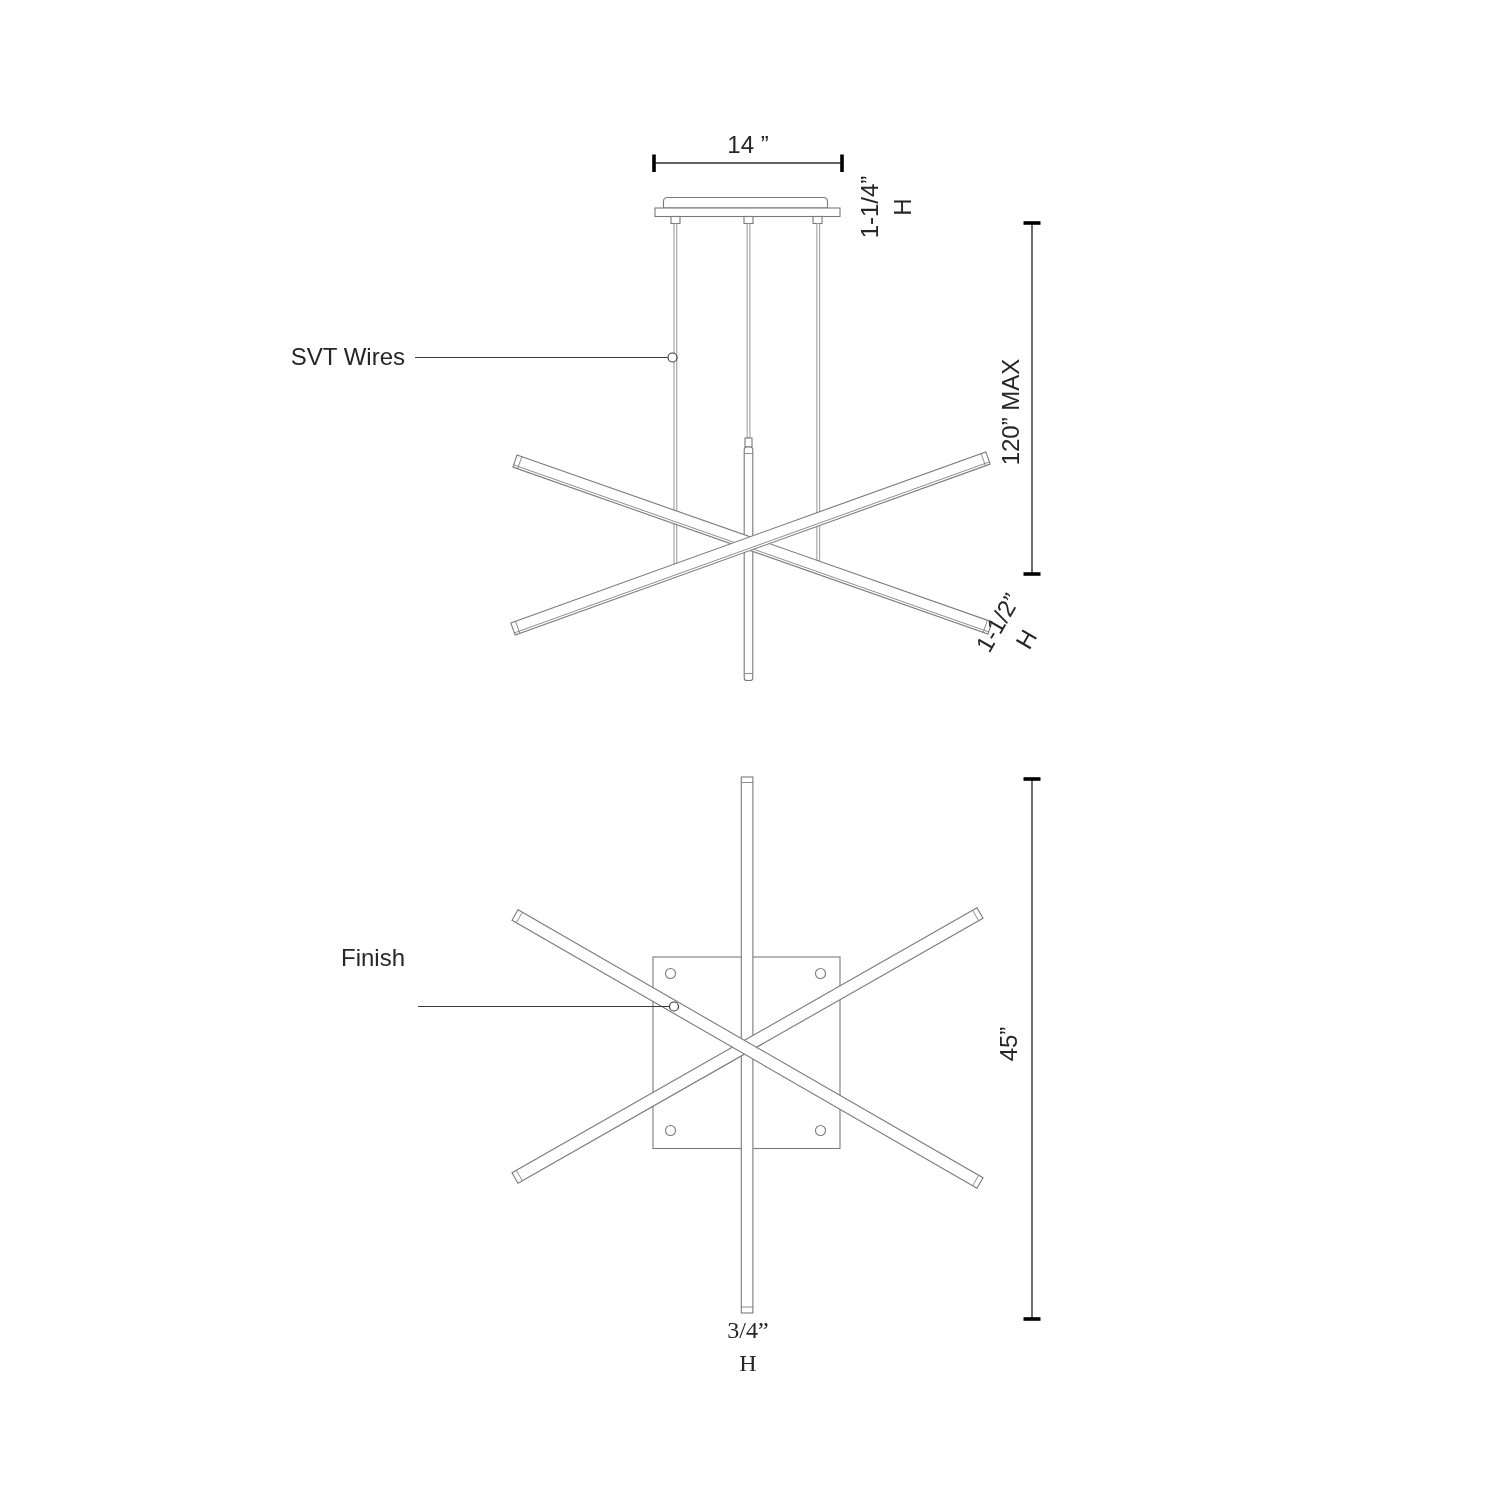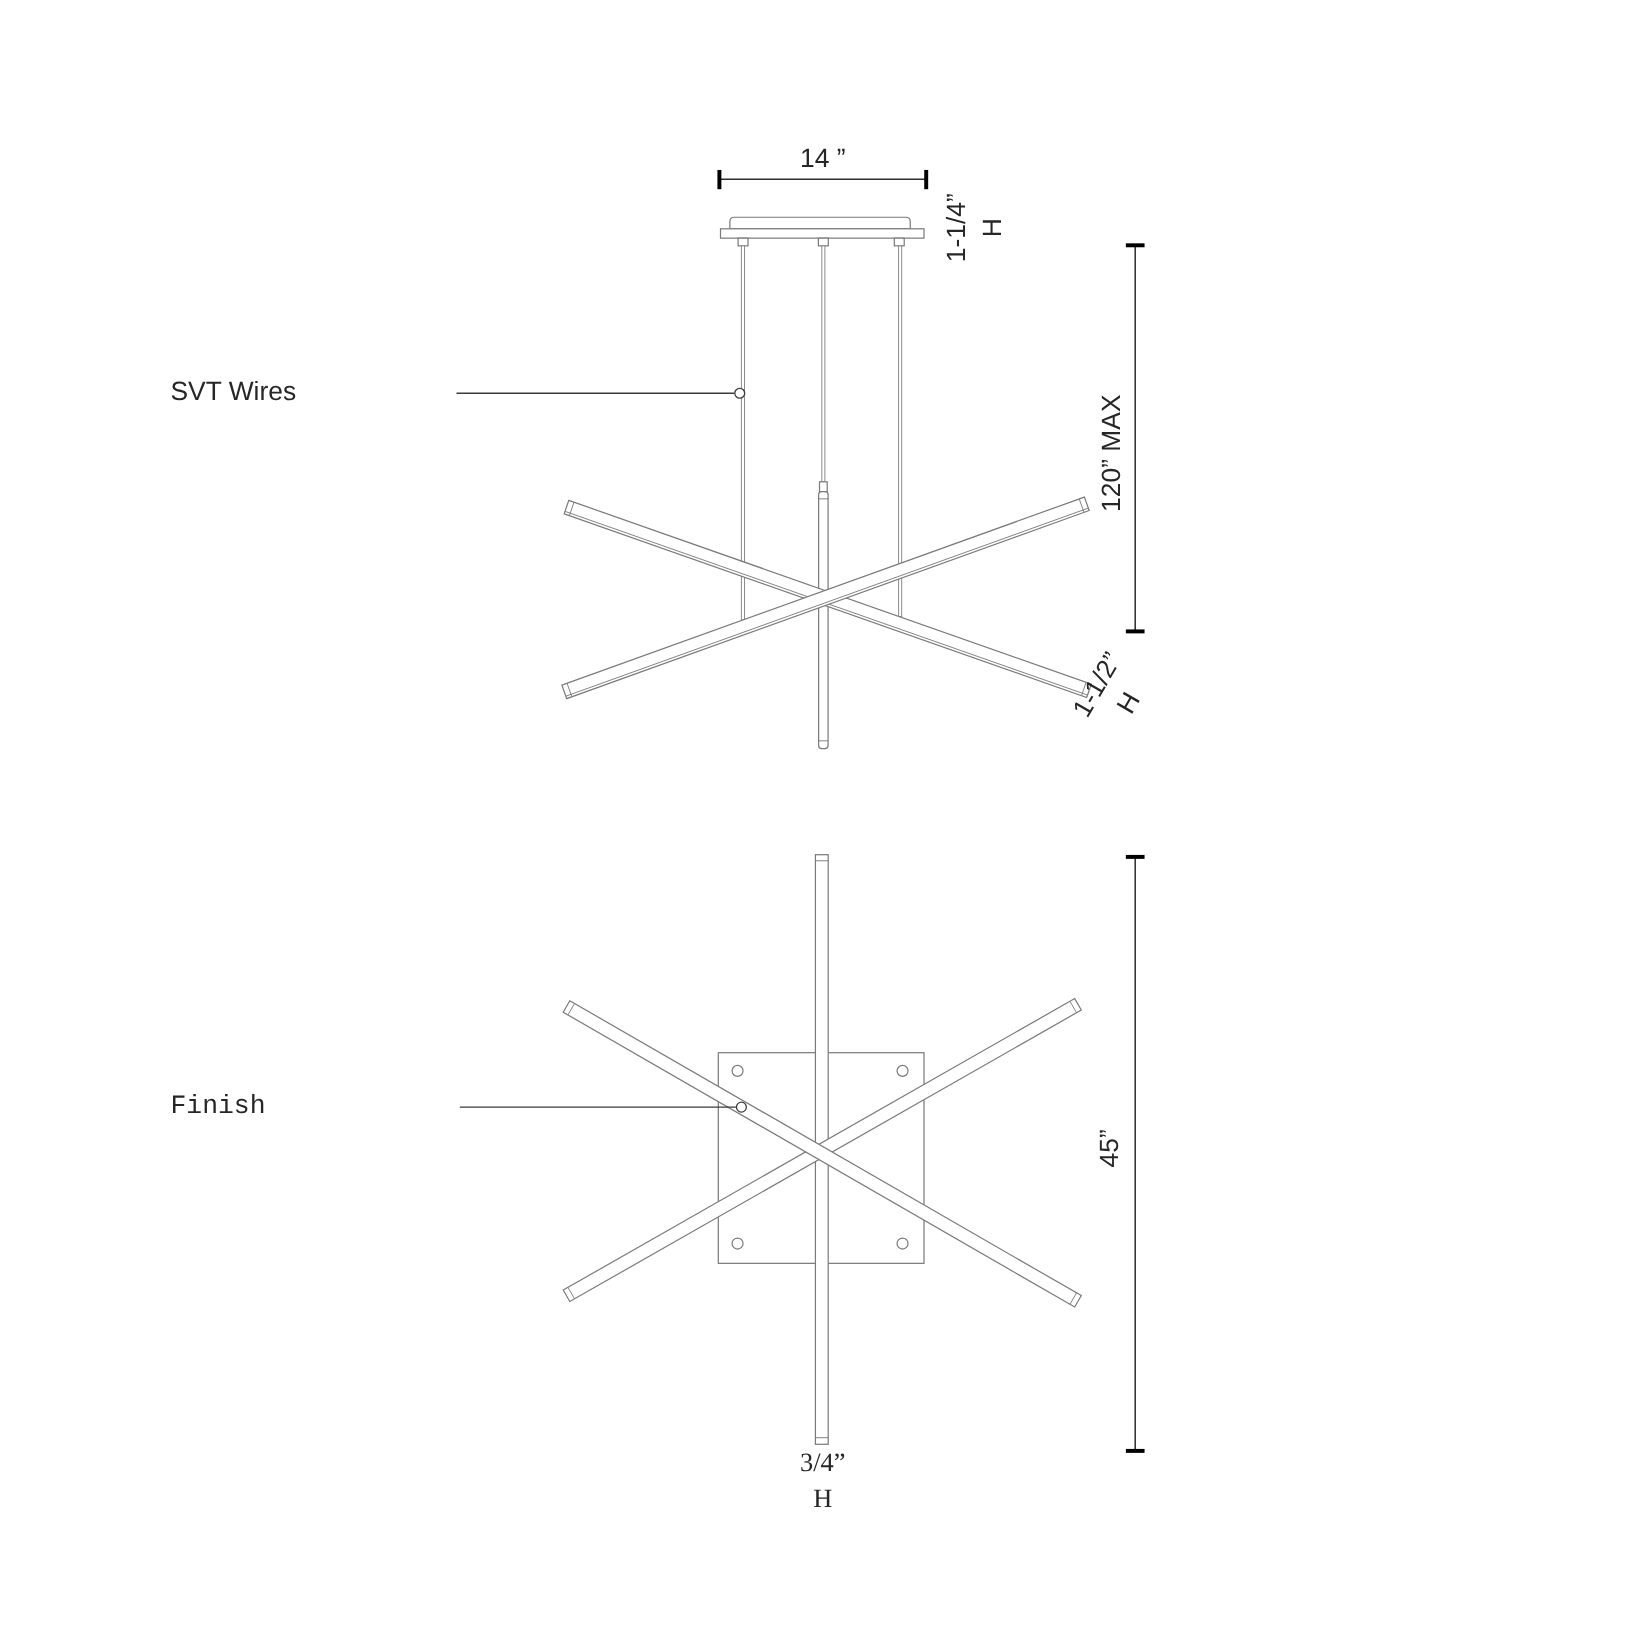--- a/index.html
+++ b/index.html
@@ -21,21 +21,21 @@
   .leader{fill:none;stroke:#3a3a3a;stroke-width:1.2;}
   .marker{fill:#fff;stroke:#3a3a3a;stroke-width:1.2;}
 
   .lbl{position:absolute;color:var(--text);font-size:24px;line-height:1.15;
        white-space:nowrap;}
   .anchor{transform:translate(-50%,-50%);}
   .rot90{transform:translate(-50%,-50%) rotate(-90deg);}
   .rot60{transform:translate(-50%,-50%) rotate(-60deg);}
   .two-line{display:flex;flex-direction:column;align-items:center;text-align:center;}
   .two-line .h-marker{margin-top:5px;}
-  .right-lbl{text-align:left;width:250px;left:155px;}
+  .right-lbl{text-align:right;width:250px;left:155px;}
 </style>
 </head>
 <body>
 
 <div class="stage">
 
   <svg width="1500" height="1500" viewBox="0 0 1500 1500">
 
     <g>
 
@@ -142,21 +142,21 @@
 
   <div class="lbl right-lbl" style="top:343px;">SVT Wires</div>
 
   <div class="lbl rot90" style="left:1011px;top:412px;">120” MAX</div>
 
   <div class="lbl rot60 two-line" style="left:1012px;top:631px;">
     <span>1-1/2”</span>
     <span class="h-marker">H</span>
   </div>
 
-  <div class="lbl right-lbl" style="top:993px;font-family:Liberation Mono, monospace;">Finish</div>
+  <div class="lbl right-lbl" style="top:944px;">Finish</div>
 
   <div class="lbl rot90" style="left:1009px;top:1044px;">45”</div>
 
   <div class="lbl anchor two-line" style="left:748px;top:1347px;font-family:Liberation Serif, serif;">
     <span>3/4”</span>
     <span class="h-marker">H</span>
   </div>
 
 </div>
 

